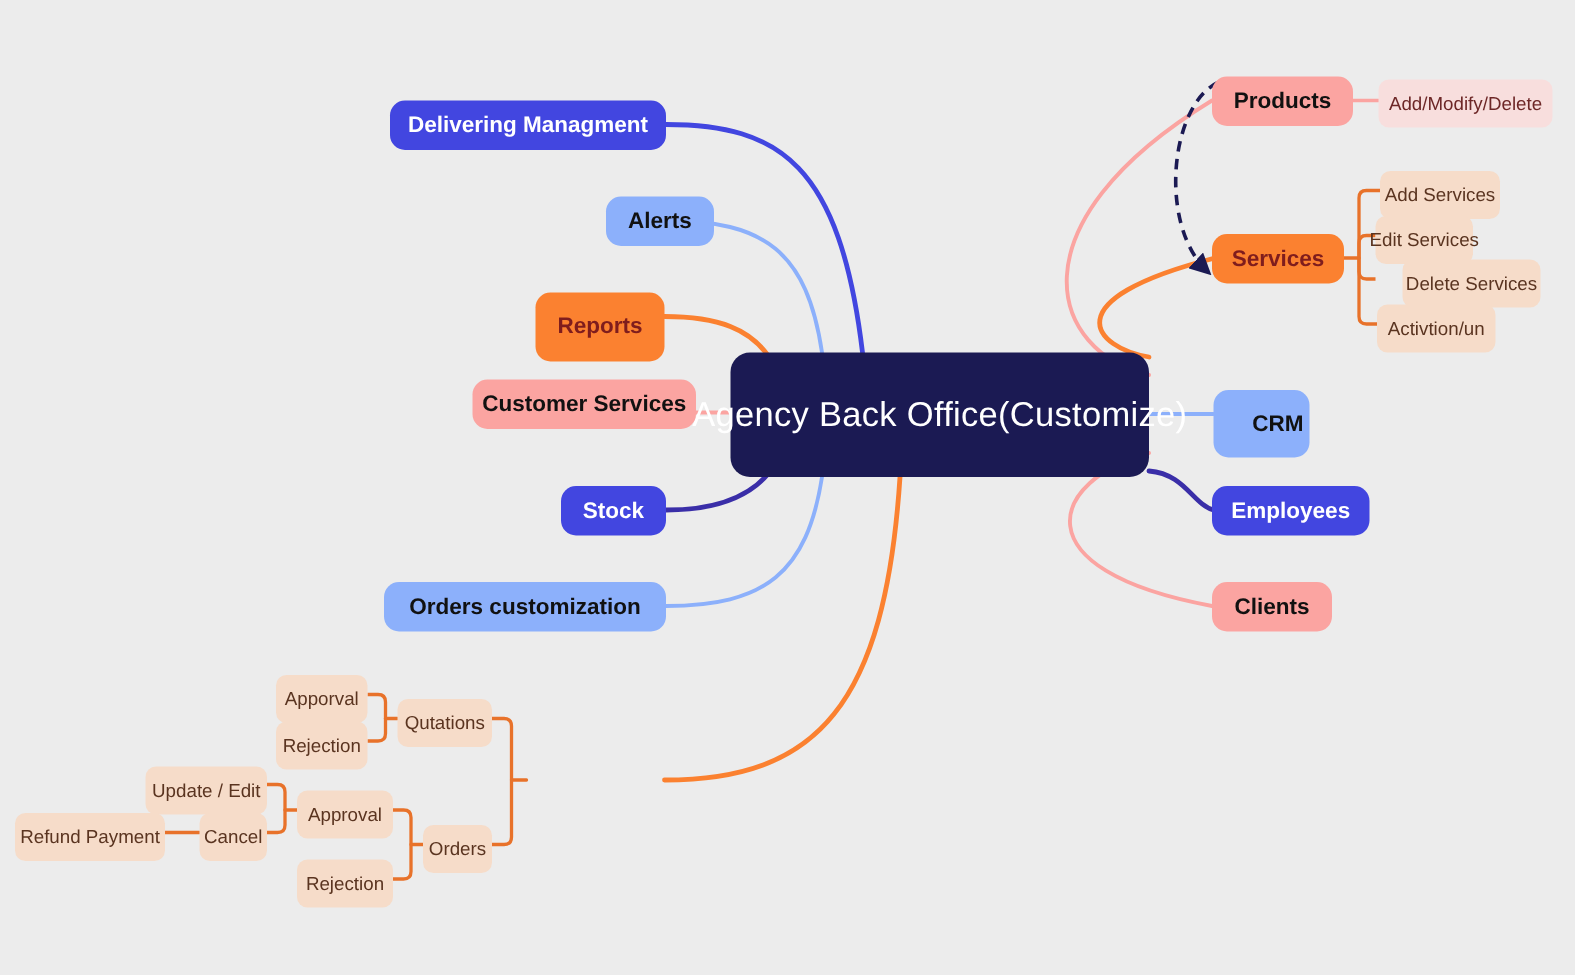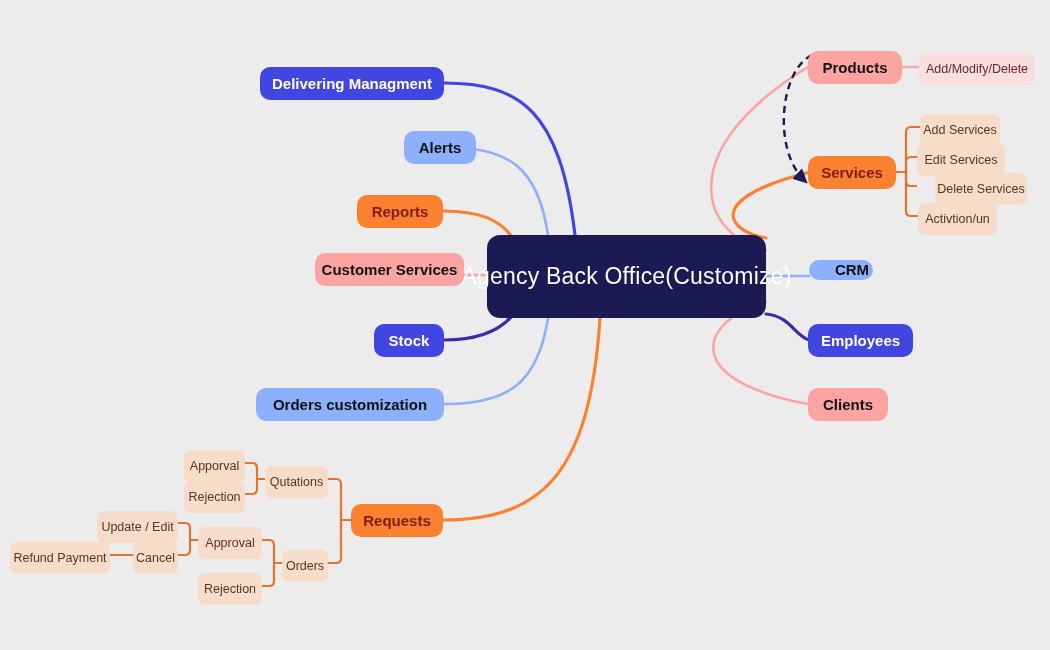--- a/index.html
+++ b/index.html
@@ -130,68 +130,65 @@
   </div>
 
   <div class="node lvl1 v-indigo" style="left:260px; top:67px; width:184px; height:33px;">
     <span>Delivering Managment</span>
   </div>
 
   <div class="node lvl1 v-lightblue" style="left:372px; top:131px; width:72px; height:33px;margin-left:32px;">
     <span>Alerts</span>
   </div>
 
-  <div class="node lvl1 v-orange" style="left:357px; top:195px; width:86px; height:33px;">
+  <div class="node lvl1 v-orange" style="left:357px; top:195px; width:86px; height:46px;">
     <span>Reports</span>
   </div>
 
   <div class="node lvl1 v-salmon" style="left:283px; top:253px; width:149px; height:33px;margin-left:32px;">
     <span>Customer Services</span>
   </div>
 
   <div class="node lvl1 v-indigo" style="left:374px; top:324px; width:70px; height:33px;">
     <span>Stock</span>
   </div>
 
   <div class="node lvl1 v-lightblue" style="left:256px; top:388px; width:188px; height:33px;">
     <span>Orders customization</span>
   </div>
 
-  <div class="node lvl1 v-orange" style="left:351px; top:504px; width:92px; height:33px;">
-    <span>Requests</span>
-  </div>
 
   <div class="node lvl1 v-salmon" style="left:808px; top:51px; width:94px; height:33px;">
     <span>Products</span>
   </div>
 
   <div class="node lvl1 v-orange" style="left:808px; top:156px; width:88px; height:33px;">
     <span>Services</span>
   </div>
 
-  <div class="node lvl1 v-lightblue" style="left:809px; top:260px; width:64px; height:20px;padding-left:22px;">
+  <div class="node lvl1 v-lightblue" style="left:809px; top:260px; width:64px; height:45px;padding-left:22px;">
     <span>CRM</span>
   </div>
 
   <div class="node lvl1 v-indigo" style="left:808px; top:324px; width:105px; height:33px;">
     <span>Employees</span>
   </div>
 
   <div class="node lvl1 v-salmon" style="left:808px; top:388px; width:80px; height:33px;">
     <span>Clients</span>
   </div>
 
   <div class="node leaf v-blush" style="left:919px; top:53px; width:116px; height:28px;">
     <span>Add/Modify/Delete</span>
   </div>
 
   <div class="node leaf v-peach" style="left:920px; top:114px; width:80px; height:26px;">
     <span>Add Services</span>
   </div>
-  <div class="node leaf v-peach" style="left:917px; top:144px; width:88px; height:26px;">
+  <div class="node leaf v-peach" style="left:917px; top:144px; width:65px; height:26px;">
     <span>Edit Services</span>
   </div>
   <div class="node leaf v-peach" style="left:917px; top:173px; width:92px; height:26px;margin-left:18px;">
     <span>Delete Services</span>
   </div>
   <div class="node leaf v-peach" style="left:918px; top:203px; width:79px; height:26px;">
     <span>Activtion/un</span>
   </div>
 
   <div class="node leaf v-peach" style="left:265px; top:466px; width:63px; height:26px;">

